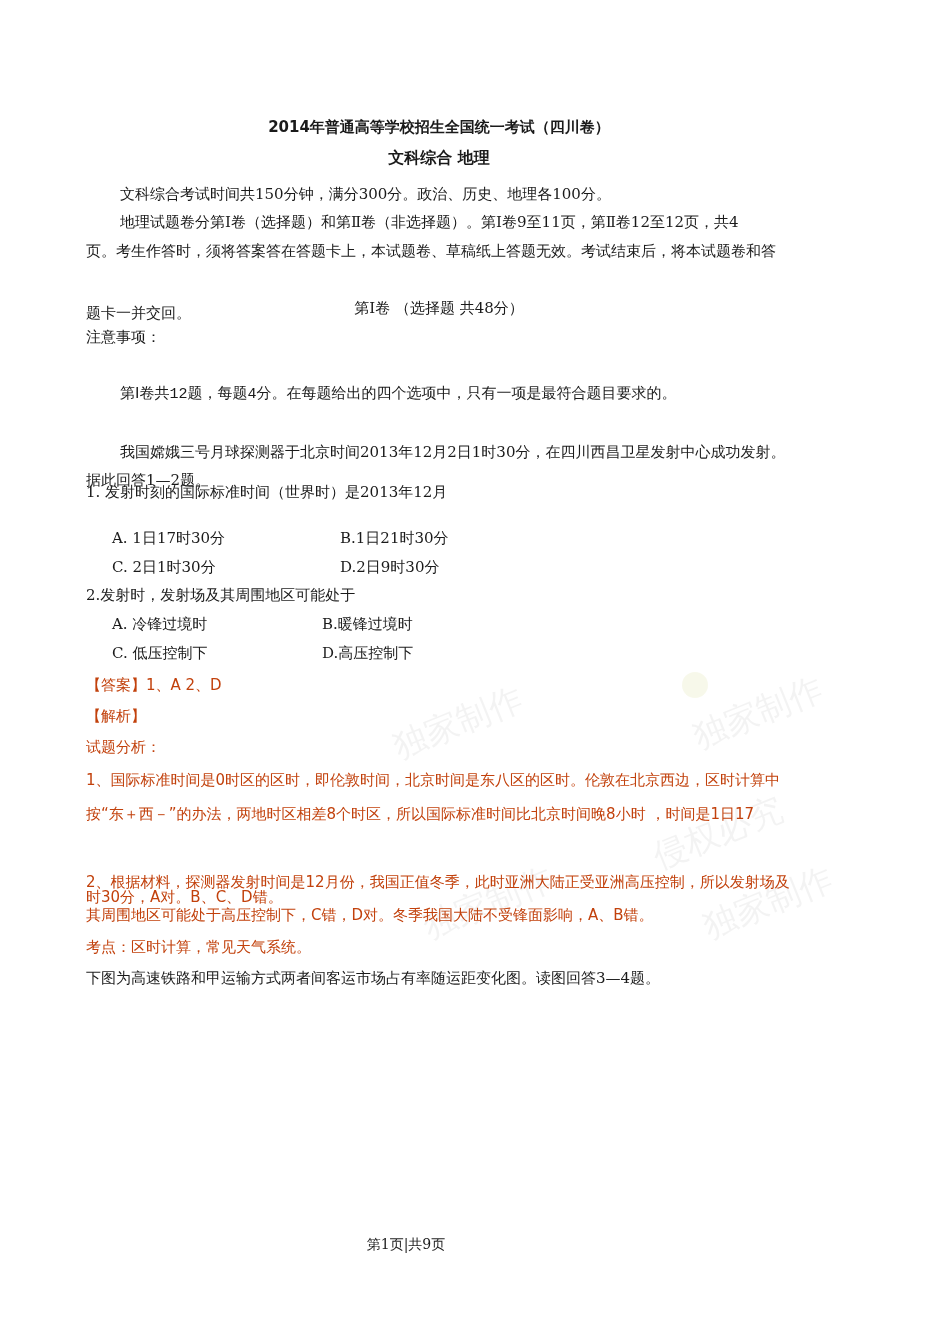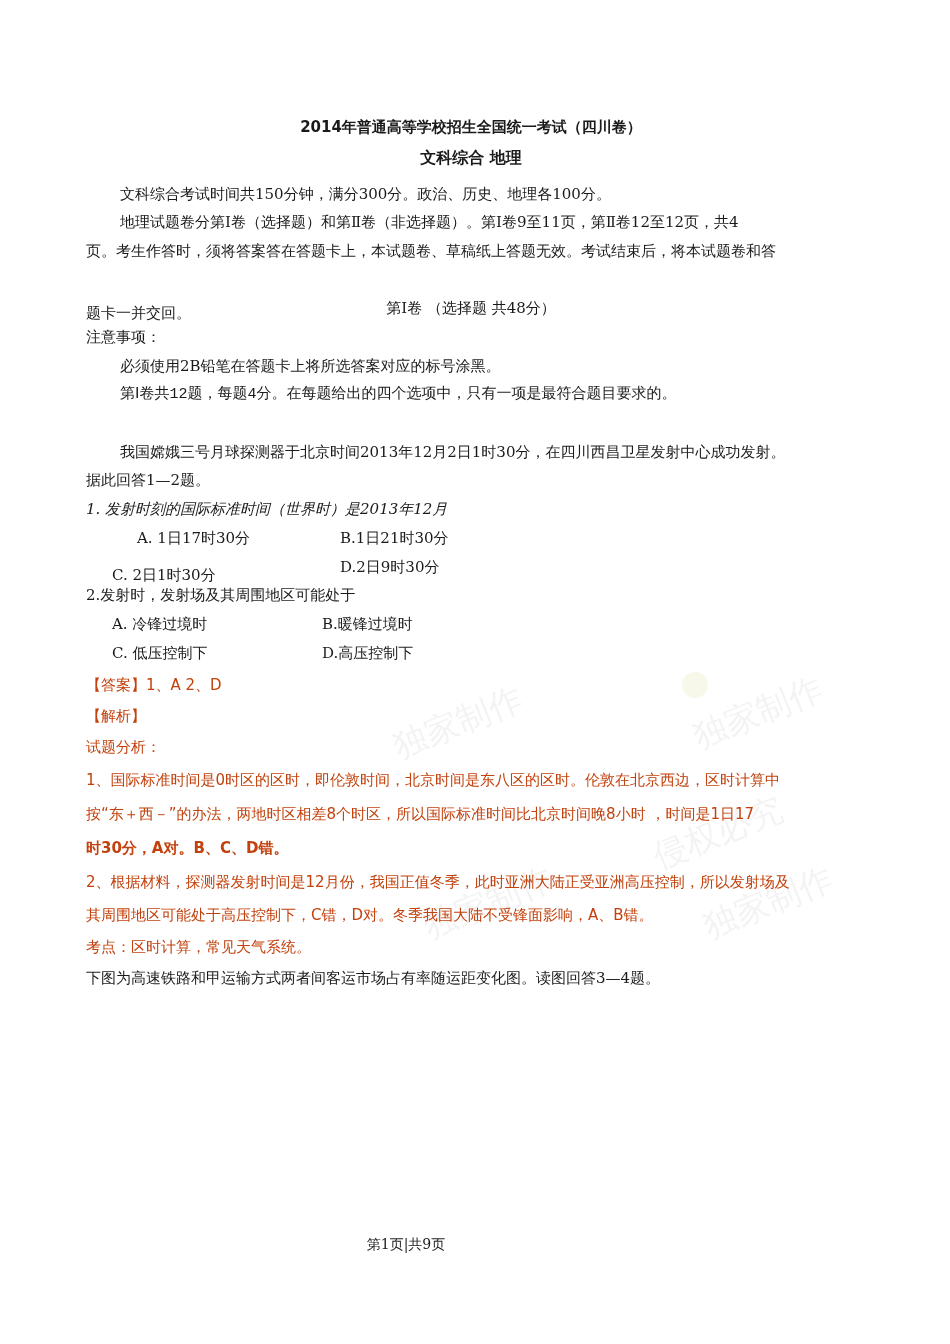--- a/index.html
+++ b/index.html
@@ -1,20 +1,20 @@
 <!DOCTYPE html>
 <html><head>
   <meta charset="utf-8">
   <style>
     html, body { margin: 0; padding: 0; background: #ffffff; }
     body { width: 950px; height: 1344px; position: relative; overflow: hidden;
            font-family: "DejaVu Serif", "Liberation Serif", serif; color: #1a1a1a; }
     .page { position: absolute; left: 0; top: 0; width: 950px; height: 1344px; }
     .line { position: absolute; font-size: 15px; line-height: 20px; white-space: nowrap; }
-    .center { left: 0; width: 878px; text-align: center; padding-left: 32px; }
+    .center { left: 0; width: 878px; text-align: center; }
     .title { font-family: "DejaVu Sans", "Liberation Sans", sans-serif; font-weight: bold; font-size: 15px; }
     .red { color: #c2410c; font-family: "DejaVu Sans", "Liberation Sans", sans-serif; font-size: 15px; }
     .wm { position: absolute; color: #000; opacity: 0.045; font-family: "DejaVu Sans", sans-serif;
           font-size: 34px; transform: rotate(-22deg); white-space: nowrap; pointer-events: none; }
     .wm-logo { position: absolute; width: 26px; height: 26px; border-radius: 50%;
                background: #e9ecc4; opacity: 0.35; pointer-events: none; }
     .footer { position: absolute; top: 1236px; left: 0; width: 812px; text-align: center; font-size: 14px; }
   </style>
 </head>
 <body>
@@ -31,44 +31,43 @@
   <div class="line center title" style="top:117px;">2014年普通高等学校招生全国统一考试（四川卷）</div>
   <div class="line center title" style="top:148px;font-size:16px;">文科综合  地理</div>
 
   <div class="line" style="left:120px;top:184px;">文科综合考试时间共150分钟，满分300分。政治、历史、地理各100分。</div>
   <div class="line" style="left:120px;top:212px;">地理试题卷分第Ⅰ卷（选择题）和第Ⅱ卷（非选择题）。第Ⅰ卷9至11页，第Ⅱ卷12至12页，共4</div>
   <div class="line" style="left:86px;top:241px;">页。考生作答时，须将答案答在答题卡上，本试题卷、草稿纸上答题无效。考试结束后，将本试题卷和答</div>
   <div class="line" style="left:86px;top:270px;margin-top:33px;">题卡一并交回。</div>
 
   <div class="line center" style="top:298px;">第Ⅰ卷  （选择题 共48分）</div>
   <div class="line" style="left:86px;top:327px;">注意事项：</div>
-  <div class="line" style="left:120px;top:356px;">必须使用2B铅笔在答题卡上将所选答案对应的标号涂黑。</div>
   <div class="line" style="left:120px;top:385px;font-family:Liberation Mono, monospace;">第Ⅰ卷共12题，每题4分。在每题给出的四个选项中，只有一项是最符合题目要求的。</div>
 
   <div class="line" style="left:120px;top:442px;">我国嫦娥三号月球探测器于北京时间2013年12月2日1时30分，在四川西昌卫星发射中心成功发射。</div>
   <div class="line" style="left:86px;top:470px;">据此回答1—2题。</div>
 
-  <div class="line" style="left:86px;top:499px;font-style:italic;">1.  发射时刻的国际标准时间（世界时）是2013年12月</div>
-  <div class="line" style="left:112px;top:528px;margin-left:25px;">A. 1日17时30分</div>
+  <div class="line" style="left:86px;top:482px;">1.  发射时刻的国际标准时间（世界时）是2013年12月</div>
+  <div class="line" style="left:112px;top:528px;">A. 1日17时30分</div>
   <div class="line" style="left:340px;top:528px;">B.1日21时30分</div>
-  <div class="line" style="left:112px;top:557px;margin-top:8px;">C. 2日1时30分</div>
+  <div class="line" style="left:112px;top:557px;">C. 2日1时30分</div>
   <div class="line" style="left:340px;top:557px;">D.2日9时30分</div>
 
   <div class="line" style="left:86px;top:585px;">2.发射时，发射场及其周围地区可能处于</div>
   <div class="line" style="left:112px;top:614px;">A. 冷锋过境时</div>
   <div class="line" style="left:322px;top:614px;">B.暖锋过境时</div>
   <div class="line" style="left:112px;top:643px;">C. 低压控制下</div>
   <div class="line" style="left:322px;top:643px;">D.高压控制下</div>
 
   <div class="line red" style="left:86px;top:675px;">【答案】1、A    2、D</div>
   <div class="line red" style="left:86px;top:706px;">【解析】</div>
   <div class="line red" style="left:86px;top:737px;">试题分析：</div>
   <div class="line red" style="left:86px;top:770px;">1、国际标准时间是0时区的区时，即伦敦时间，北京时间是东八区的区时。伦敦在北京西边，区时计算中</div>
   <div class="line red" style="left:86px;top:804px;">按“东＋西－”的办法，两地时区相差8个时区，所以国际标准时间比北京时间晚8小时 ，时间是1日17</div>
-  <div class="line red" style="left:86px;top:838px;font-weight:bold;">时30分，A对。B、C、D错。</div>
+  <div class="line red" style="left:86px;top:887px;">时30分，A对。B、C、D错。</div>
   <div class="line red" style="left:86px;top:872px;">2、根据材料，探测器发射时间是12月份，我国正值冬季，此时亚洲大陆正受亚洲高压控制，所以发射场及</div>
   <div class="line red" style="left:86px;top:905px;">其周围地区可能处于高压控制下，C错，D对。冬季我国大陆不受锋面影响，A、B错。</div>
   <div class="line red" style="left:86px;top:937px;">考点：区时计算，常见天气系统。</div>
 
   <div class="line" style="left:86px;top:968px;">下图为高速铁路和甲运输方式两者间客运市场占有率随运距变化图。读图回答3—4题。</div>
 
   <div class="footer">第1页|共9页</div>
 </div>
 
 </body></html>

